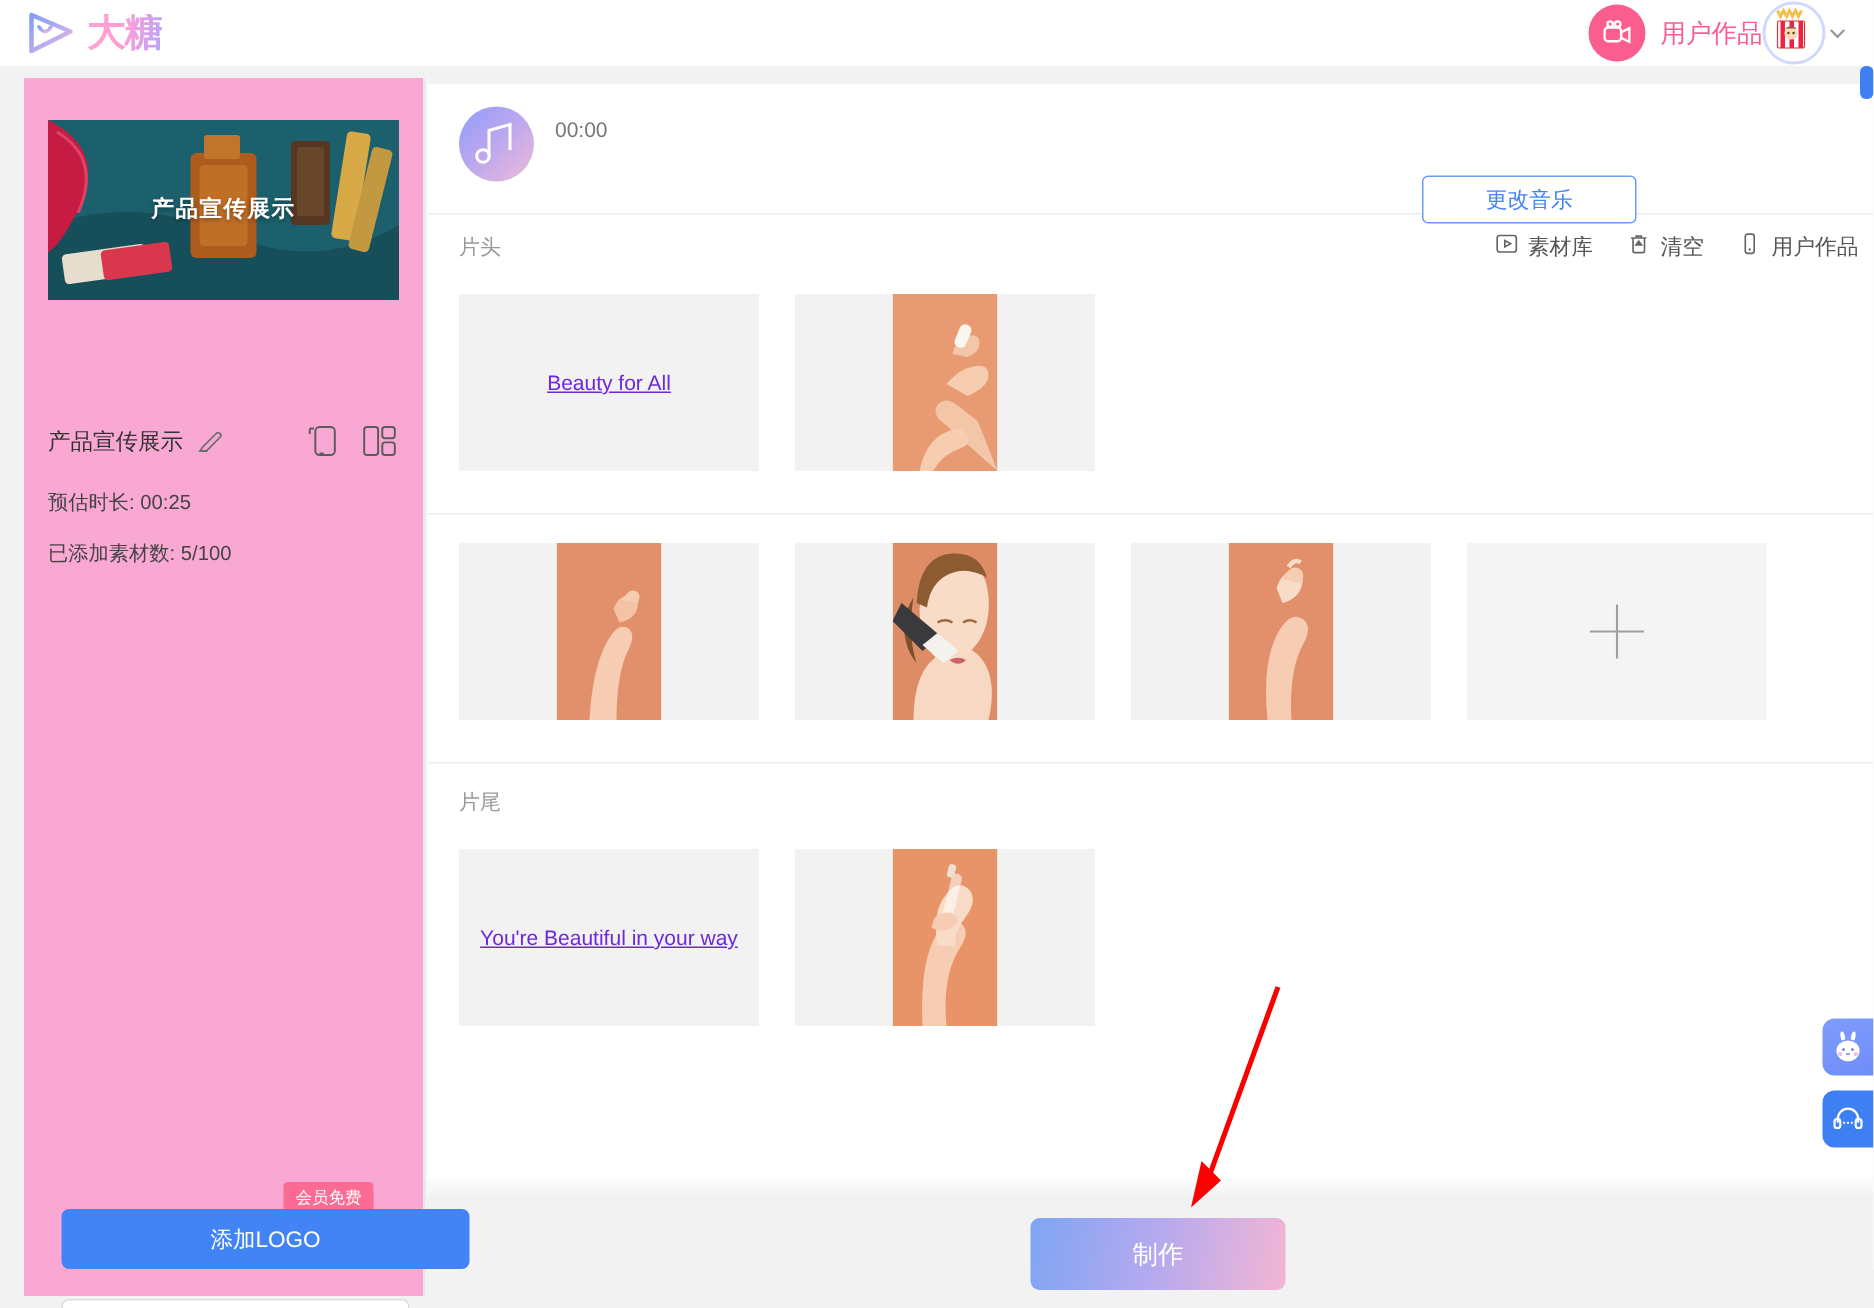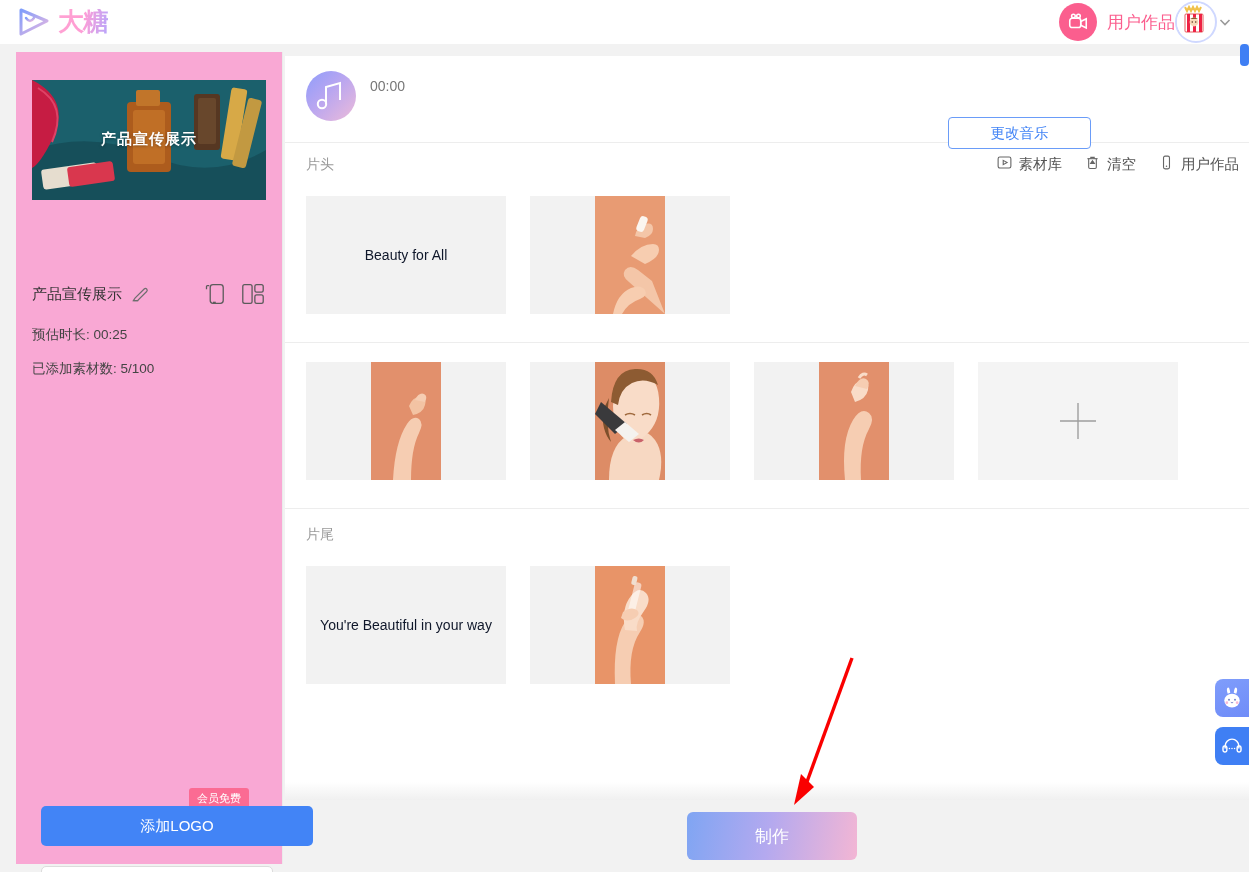--- a/index.html
+++ b/index.html
@@ -109,21 +109,21 @@
   .sec-label{position:absolute;font-size:14px;color:#999;}
   .tools{
     position:absolute;right:10px;display:flex;align-items:center;gap:22px;
     font-size:14.5px;color:#555;
   }
   .tool{display:flex;align-items:center;gap:6px;cursor:pointer;}
   .thumbs{position:absolute;display:flex;gap:24px;}
   .thumb{width:200px;height:118px;background:#f2f2f2;position:relative;overflow:hidden;cursor:pointer;}
   .thumb-text{
     position:absolute;left:0;right:0;top:50%;transform:translateY(-50%);
-    text-align:center;color:#0f172a;font-size:14px;padding:0 14px;line-height:20px;
+    text-align:center;color:#6d28d9;font-size:14px;padding:0 14px;line-height:20px;text-decoration:underline;
   }
   .ph{position:absolute;left:65px;top:0;width:70px;height:118px;overflow:hidden;}
   .thumb-add{
     width:200px;height:118px;background:#f4f4f4;position:relative;cursor:pointer;
   }
   .plus{
     position:absolute;left:50%;top:50%;transform:translate(-50%,-50%);
     width:48px;height:48px;
   }
   .divider{position:absolute;left:0;width:964px;height:1px;background:#ededed;}

